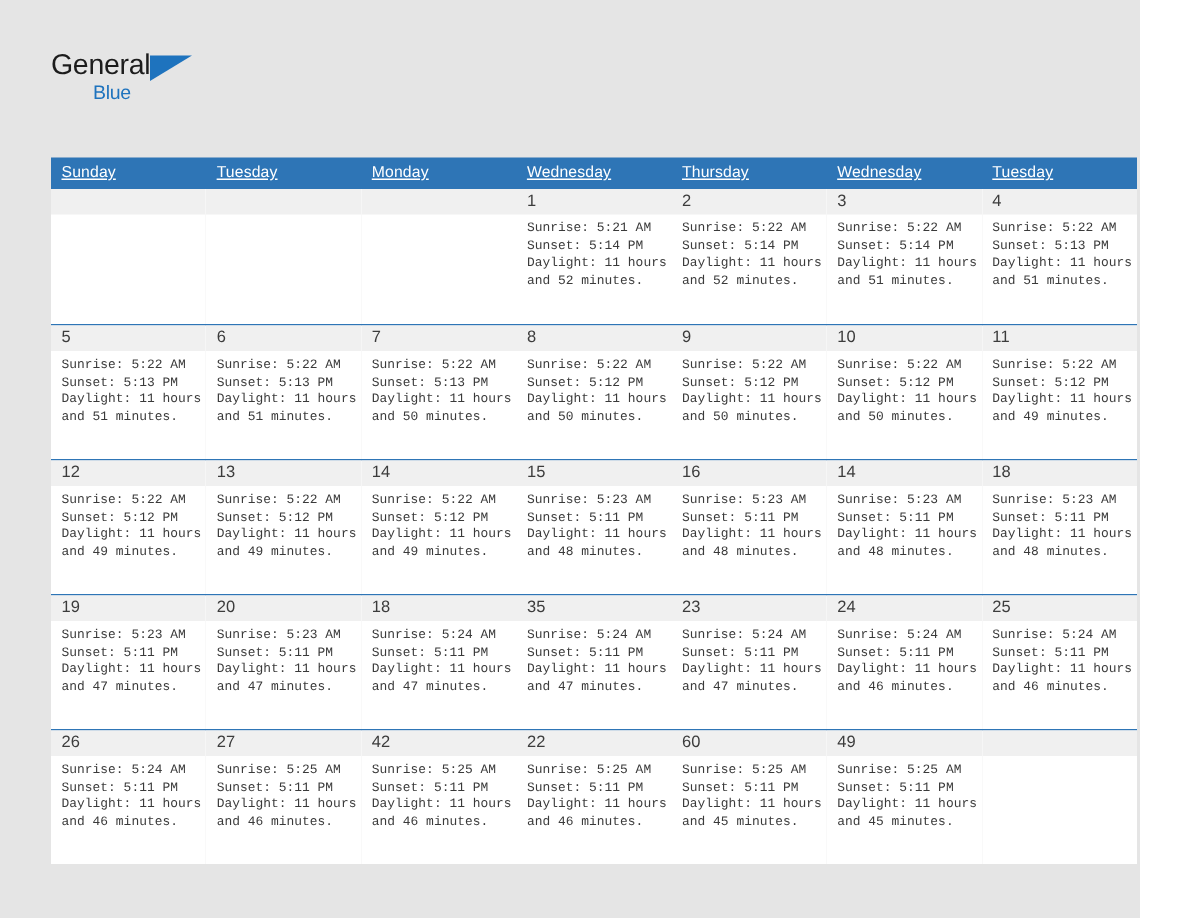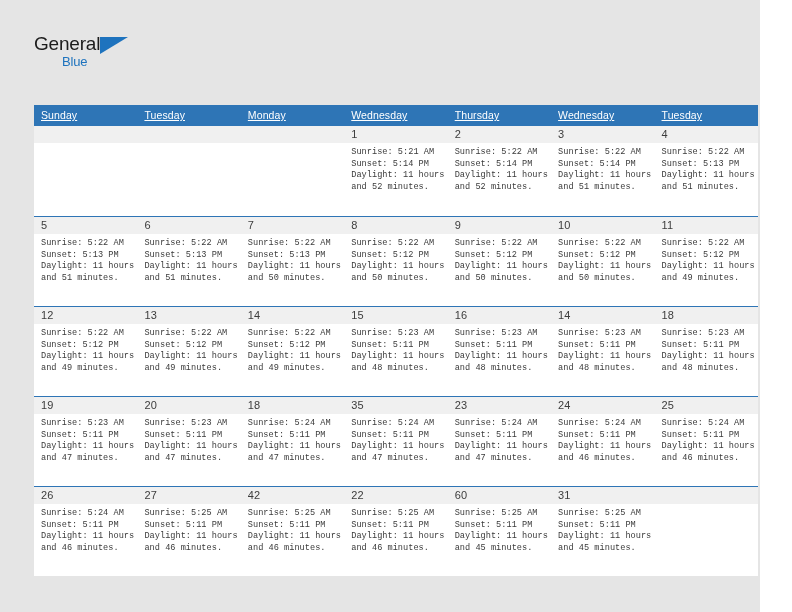--- a/index.html
+++ b/index.html
@@ -514,21 +514,21 @@
             </div>
             <div class="day-info">
               <div>Sunrise: 5:25 AM</div>
               <div>Sunset: 5:11 PM</div>
               <div>Daylight: 11 hours</div>
               <div>and 45 minutes.</div>
             </div>
           </div>
           <div class="day">
             <div class="day-band">
-              <div class="day-num">31</div>
+              <div class="day-num">49</div>
             </div>
             <div class="day-info">
               <div>Sunrise: 5:25 AM</div>
               <div>Sunset: 5:11 PM</div>
               <div>Daylight: 11 hours</div>
               <div>and 45 minutes.</div>
             </div>
           </div>
           <div class="day empty">
             <div class="day-band">

